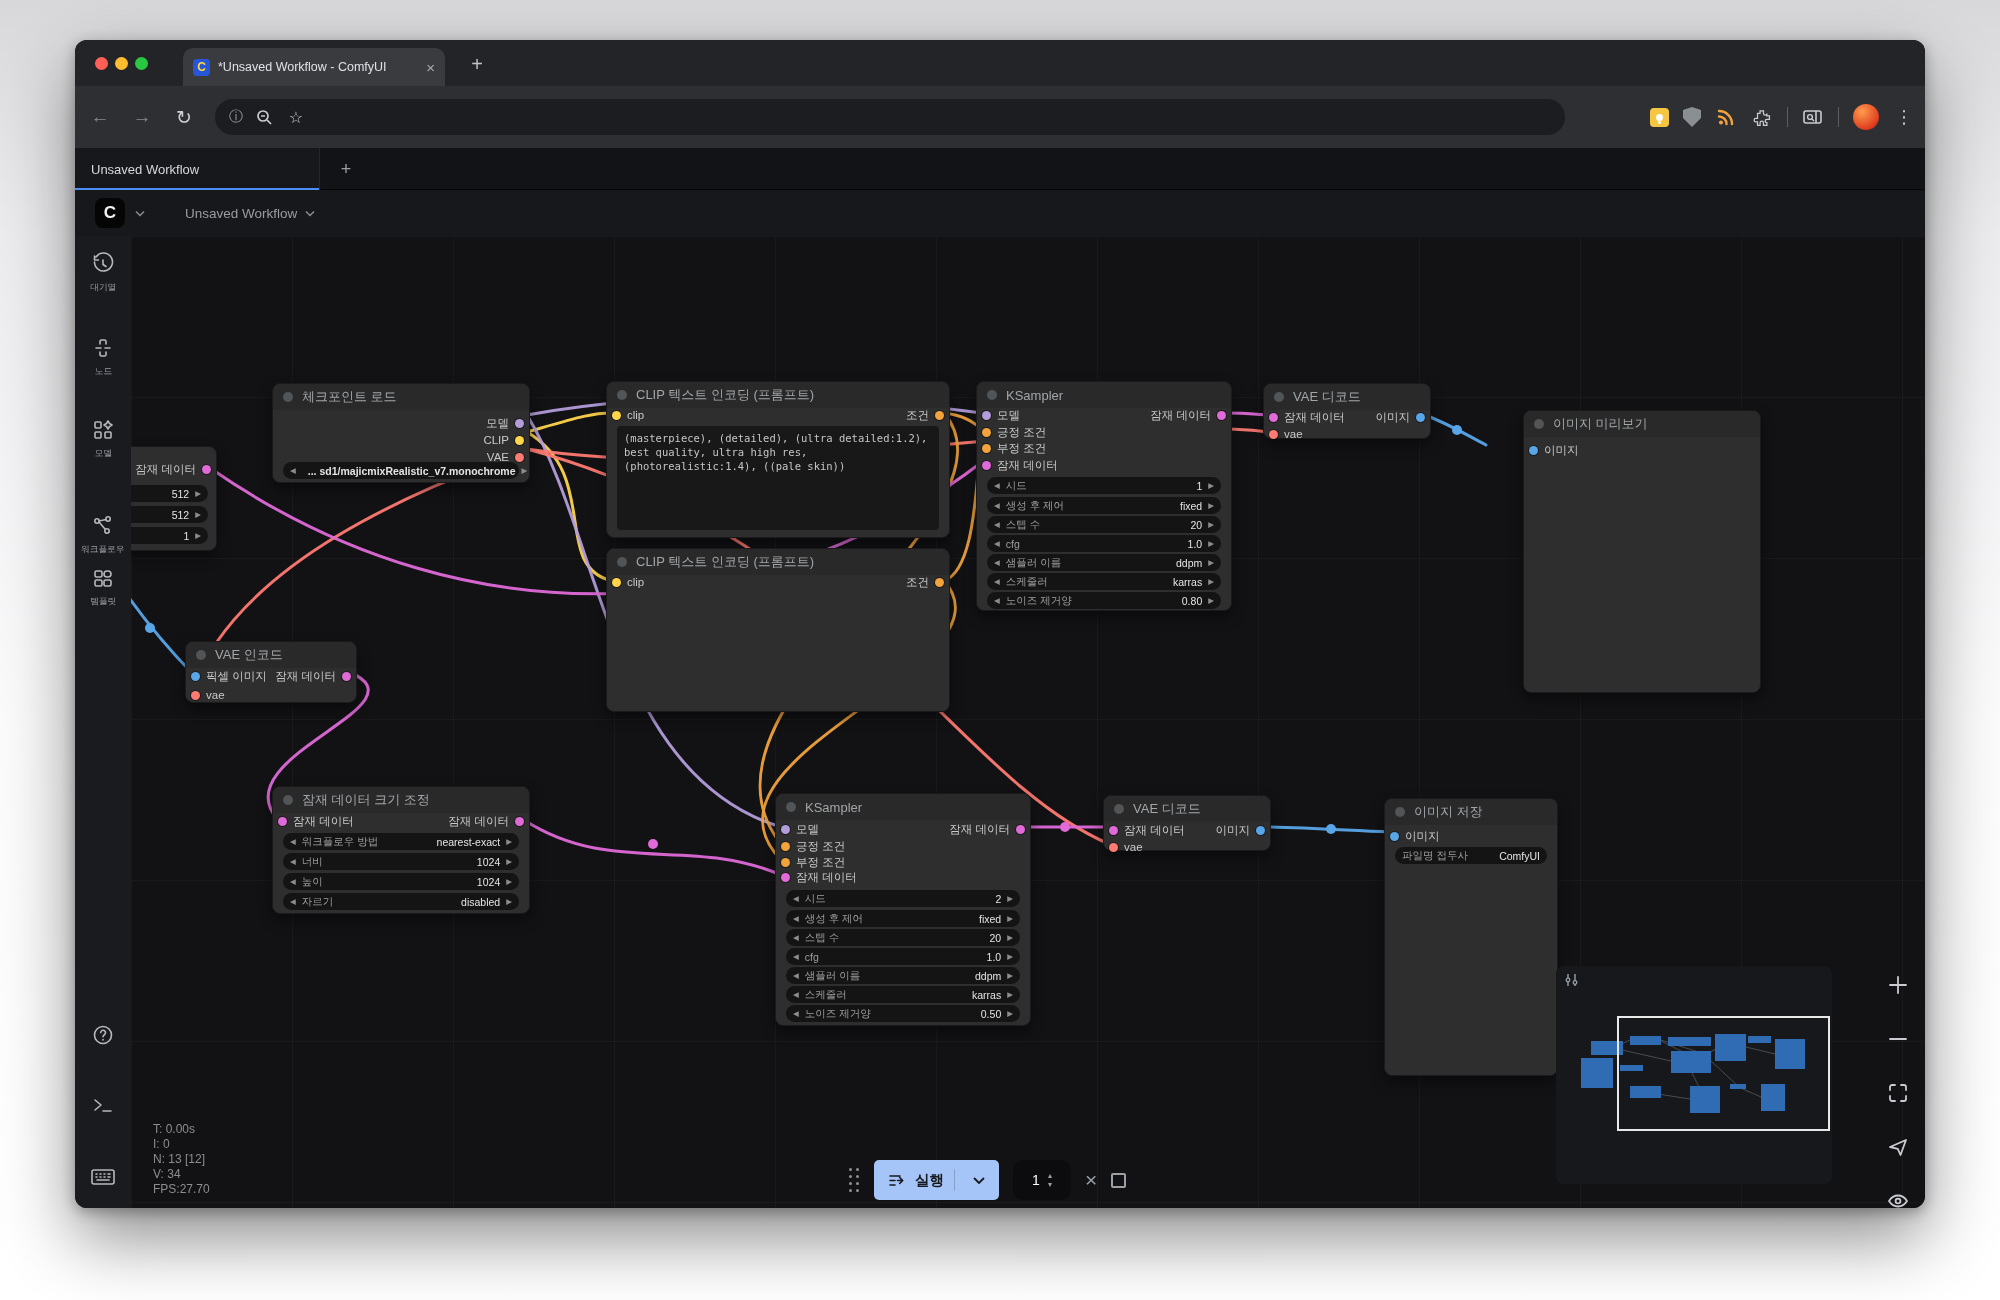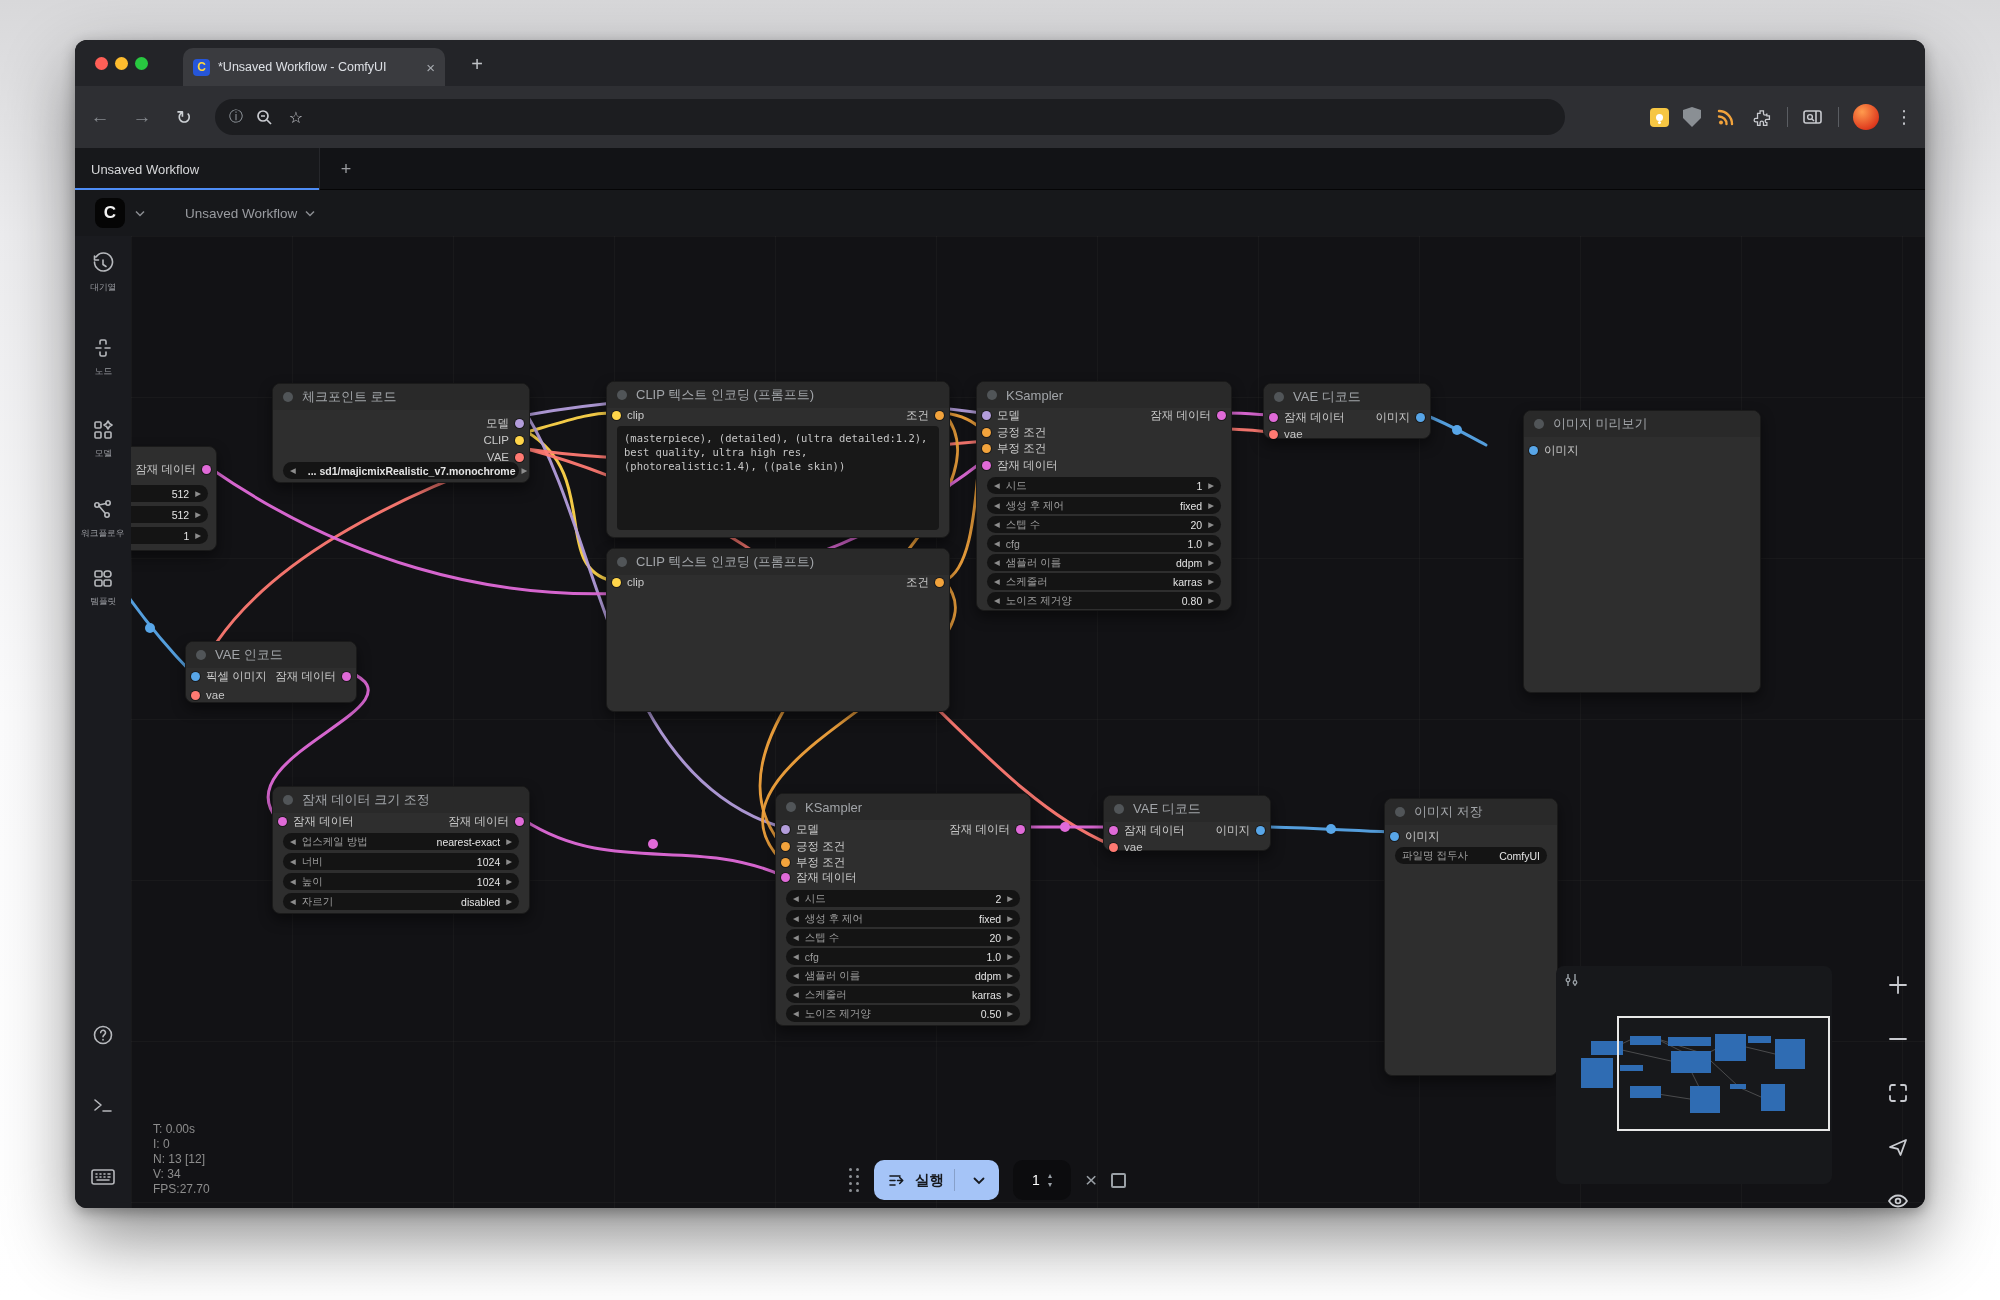--- a/index.html
+++ b/index.html
@@ -62,21 +62,21 @@
   .mini-node{position:absolute;background:#2f6cb3;}
   .mini-view{position:absolute;border:2px solid #e8e8e8;}
   .mini-links{position:absolute;left:0;top:0;}
   .mm-settings{position:absolute;left:8px;top:6px;}
   .ctrls{position:absolute;left:1744px;top:734px;width:46px;display:flex;flex-direction:column;align-items:center;gap:24px;}
   .cbtn{width:30px;height:30px;display:flex;align-items:center;justify-content:center;}
   .cbtn svg{stroke:#c9cbd0;fill:none;stroke-width:1.8;stroke-linecap:round;stroke-linejoin:round;}
   .runbar{position:absolute;left:718px;top:920px;display:flex;align-items:center;gap:14px;height:48px;}
   .handle{display:grid;grid-template-columns:repeat(2,4px);grid-auto-rows:4px;gap:3px;}
   .handle i{width:3px;height:3px;border-radius:50%;background:#8d9095;}
-  .runpill{height:40px;border-radius:10px;background:#a5c4f7;display:flex;align-items:center;padding:0 6px 0 14px;gap:10px;color:#16191e;}
+  .runpill{height:40px;border-radius:5px;background:#a5c4f7;display:flex;align-items:center;padding:0 6px 0 14px;gap:10px;color:#16191e;}
   .runlabel{font-size:14.5px;font-weight:bold;}
   .rundiv{width:1px;height:22px;background:rgba(0,0,0,.18);}
   .runchev{padding:0 8px;}
   .numbox{height:40px;width:58px;border-radius:10px;background:#0c0c0e;display:flex;align-items:center;justify-content:center;gap:8px;color:#fff;font-size:14px;}
   .steppers{display:flex;flex-direction:column;gap:1px;font-size:8px;color:#9aa0a6;line-height:.9;}
   .xbtn{color:#9aa0a6;font-size:21px;}
   .stopbtn{width:15px;height:15px;border:2px solid #9aa0a6;border-radius:2px;}
   .stats{position:absolute;left:22px;top:886px;font-size:12px;color:#8d8d8d;line-height:15px;}
 </style>
 </head>
@@ -181,21 +181,21 @@
     </div>
     <div class="sitem" style="top:182px">
       <svg width="24" height="24" viewBox="0 0 24 24">
             <rect x="4" y="4" width="6" height="6" rx="1"></rect>
             <rect x="4" y="14" width="6" height="6" rx="1"></rect>
             <rect x="14" y="14" width="6" height="6" rx="1"></rect>
             <path d="M17 3l1.5 2.5L21 7l-2.5 1.5L17 11l-1.5-2.5L13 7l2.5-1.5z"></path>
           </svg>
       <span class="slabel">모델</span>
     </div>
-    <div class="sitem" style="top:262px">
+    <div class="sitem" style="top:278px">
       <svg width="24" height="24" viewBox="0 0 24 24">
             <circle cx="6" cy="7" r="2.2"></circle>
             <circle cx="17" cy="5" r="2.2"></circle>
             <circle cx="16" cy="17" r="2.2"></circle>
             <path d="M8 8l6 7M8 7l7-1.5"></path>
           </svg>
       <span class="slabel">워크플로우</span>
     </div>
     <div class="sitem" style="top:330px">
       <svg width="24" height="24" viewBox="0 0 24 24">
@@ -456,21 +456,21 @@
       <div class="srow in" style="top:27px">
             <span class="pdot" style="background:#e06ad8"></span>
             <span>잠재 데이터</span>
           </div>
       <div class="srow out" style="top:27px">
             <span>잠재 데이터</span>
             <span class="pdot" style="background:#e06ad8"></span>
           </div>
       <div class="wrow" style="top:46px">
             <span class="arr">◀</span>
-            <span class="wname">업스케일 방법</span>
+            <span class="wname">워크플로우 방법</span>
             <span class="wval">nearest-exact</span>
             <span class="arr">▶</span>
           </div>
       <div class="wrow" style="top:66px">
             <span class="arr">◀</span>
             <span class="wname">너비</span>
             <span class="wval">1024</span>
             <span class="arr">▶</span>
           </div>
       <div class="wrow" style="top:86px">

